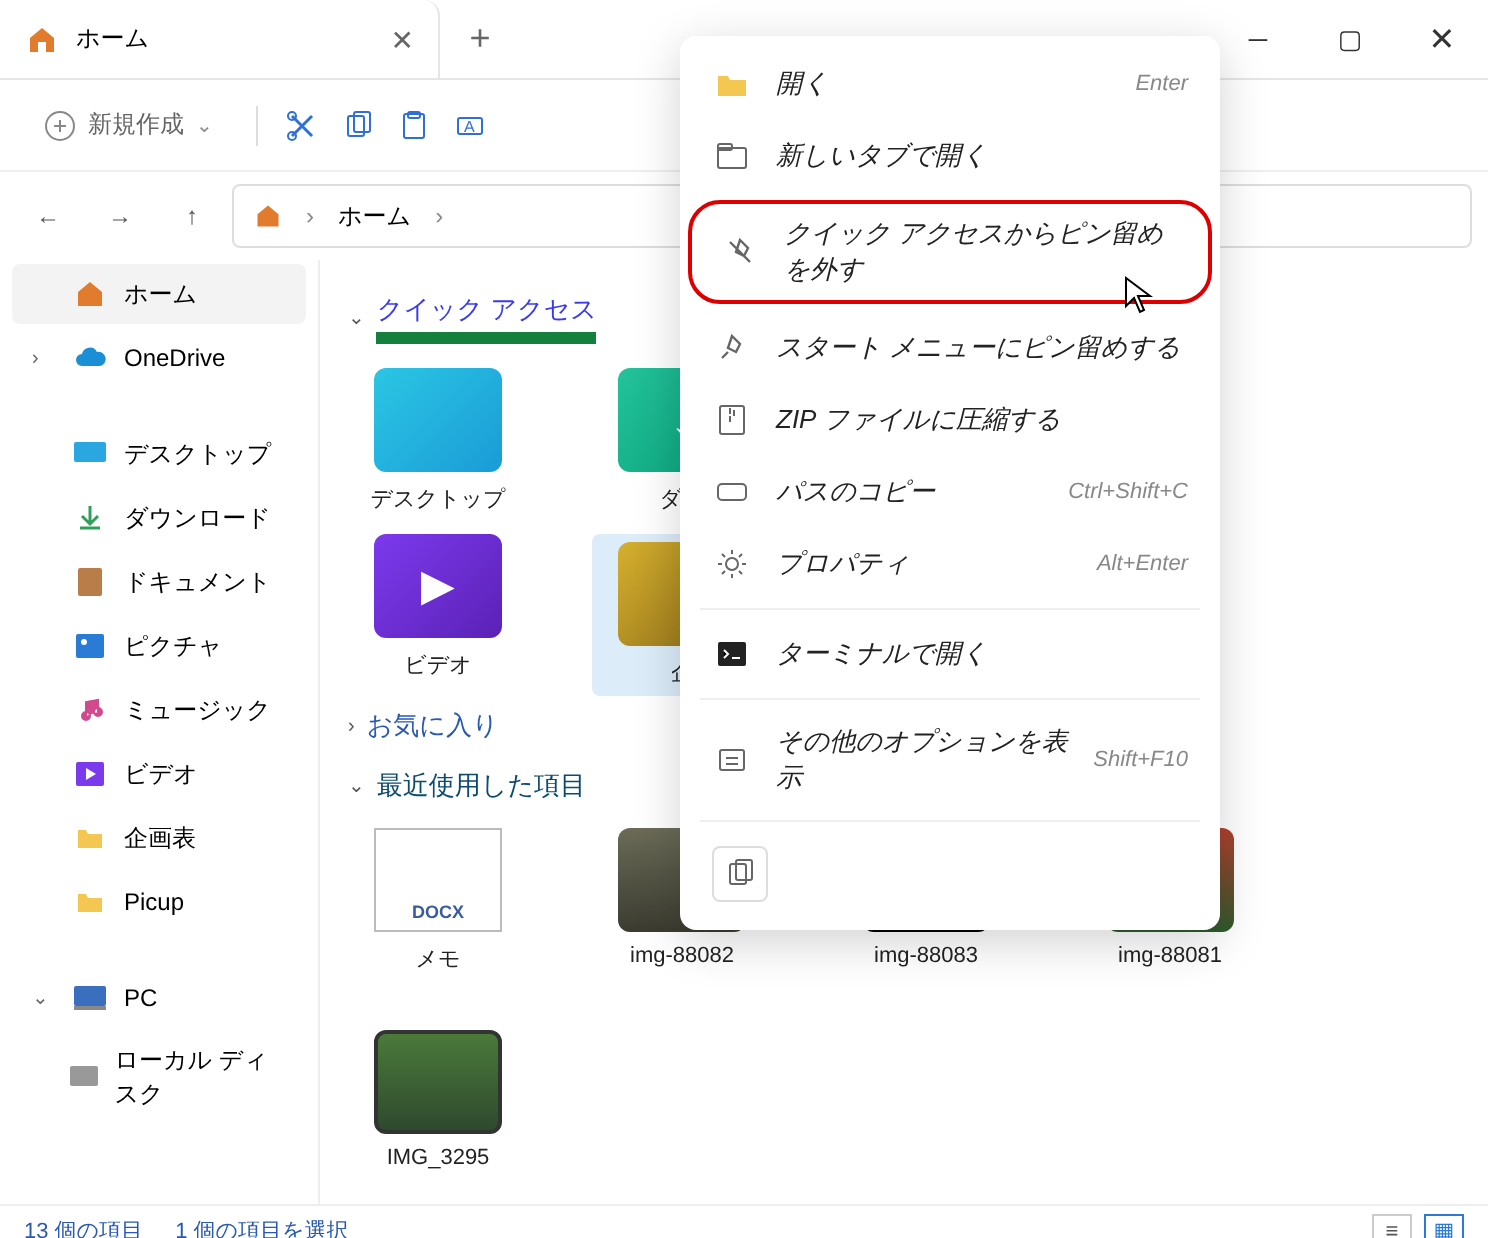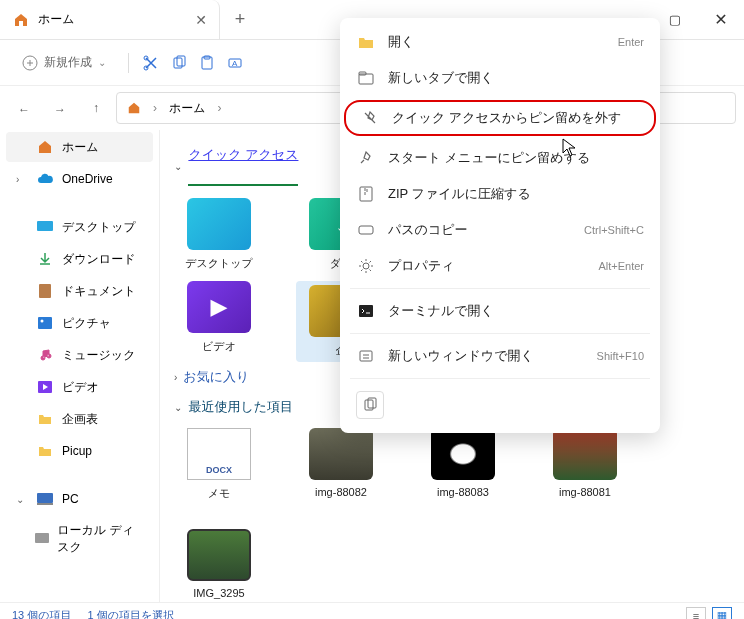--- a/index.html
+++ b/index.html
@@ -28,42 +28,42 @@
 .side-item { display: flex; align-items: center; gap: 8px; padding: 6px 10px; margin: 2px 6px; border-radius: 4px; }
 .side-item.active { background: #f3f3f3; }
 .side-chev { width: 12px; color: #666; font-size: 10px; }
 .side-icon { width: 18px; height: 18px; display: flex; align-items: center; justify-content: center; }
 .side-indent { padding-left: 28px; }
 
 .content { flex: 1; padding: 10px 14px; overflow: hidden; }
 .section-head { display: flex; align-items: center; gap: 6px; margin: 6px 0 12px; }
 .sec-chev { font-size: 10px; color: #555; }
 .sec-title { color: #3a3aee; font-size: 13px; }
-.sec-title.red-underline { border-bottom: 2px solid #15803d; padding-bottom: 20px; text-decoration: underline; }
+.sec-title.red-underline { border-bottom: 6px solid #15803d; padding-bottom: 2px; }
 
 .grid { display: flex; flex-wrap: wrap; gap: 28px 32px; }
 .item { width: 90px; display: flex; flex-direction: column; align-items: center; gap: 6px; }
 .item.sel { background: #dcecf9; border-radius: 4px; padding: 4px; }
 .thumb { width: 64px; height: 52px; border-radius: 6px; display: flex; align-items: center; justify-content: center; }
 .thumb.folder { background: linear-gradient(135deg, #2bc6e4 0, #1a9bd6 100%); }
 .thumb.folder2 { background: linear-gradient(135deg, #23c39b 0, #0aa17a 100%); }
 .thumb.video { background: linear-gradient(135deg, #7c3aed 0, #5b21b6 100%); }
 .thumb.pink { background: linear-gradient(135deg, #ff6aa2 0, #e7398a 100%); }
 .thumb.img { background: #888; font-size: 9px; color: #fff; }
 .thumb .play { color: #fff; font-size: 22px; }
 .item-label { font-size: 11px; color: #222; text-align: center; max-width: 100%; overflow: hidden; text-overflow: ellipsis; white-space: nowrap; }
 .docx-box { width: 64px; height: 52px; border: 1px solid #bbb; background: #fff; display: flex; align-items: flex-end; justify-content: center; padding-bottom: 4px; font-size: 9px; font-weight: bold; color: #3a5ba0; }
 
 .statusbar { height: 26px; border-top: 1px solid #eee; display: flex; align-items: center; padding: 0 12px; gap: 16px; font-size: 11px; color: #2a5ab0; }
 .status-right { margin-left: auto; display: flex; gap: 6px; }
 .view-btn { width: 20px; height: 18px; border: 1px solid #ccc; display: flex; align-items: center; justify-content: center; font-size: 11px; color: #555; }
 .view-btn.active { border-color: #2a7bd6; color: #2a7bd6; }
 
 
-.ctx-menu { position: absolute; left: 340px; top: 18px; width: 320px; background: #fff; border-radius: 8px; box-shadow: 0 6px 24px rgba(0,0,0,.18); padding: 6px 0; z-index: 100; font-size: 13px; }
+.ctx-menu { position: absolute; left: 340px; top: 18px; width: 270px; background: #fff; border-radius: 8px; box-shadow: 0 6px 24px rgba(0,0,0,.18); padding: 6px 0; z-index: 100; font-size: 13px; font-style: italic; }
 .ctx-item { display: flex; align-items: center; gap: 12px; padding: 8px 16px; }
 .ctx-item.highlighted { outline: 2px solid #d00; outline-offset: -2px; border-radius: 16px; margin: 4px 4px; }
 .ctx-icon { width: 20px; height: 20px; display: flex; align-items: center; justify-content: center; color: #555; }
 .ctx-label { flex: 1; color: #222; }
 .ctx-shortcut { color: #888; font-size: 11px; }
 .ctx-sep { height: 1px; background: #eee; margin: 4px 10px; }
 .ctx-actions { display: flex; gap: 10px; padding: 8px 16px; }
 .ctx-mini { width: 28px; height: 28px; border: 1px solid #ddd; border-radius: 4px; display: flex; align-items: center; justify-content: center; color: #555; }
 
 .cursor { position: absolute; left: 562px; top: 138px; z-index: 101; pointer-events:none; }
@@ -416,21 +416,21 @@
     <span class="ctx-label">ターミナルで開く</span>
   </div>
   <div class="ctx-sep"></div>
   <div class="ctx-item">
     <span class="ctx-icon">
         <svg width="16" height="14" viewBox="0 0 16 14">
           <rect x="2" y="2" width="12" height="10" rx="1" fill="none" stroke="#666"></rect>
           <path d="M5 6h6M5 9h6" stroke="#666"></path>
         </svg>
       </span>
-    <span class="ctx-label">新しいウィンドウで開く</span>
+    <span class="ctx-label">その他のオプションを表示</span>
     <span class="ctx-shortcut">Shift+F10</span>
   </div>
   <div class="ctx-sep"></div>
   <div class="ctx-actions">
     <div class="ctx-mini">
         <svg width="16" height="16" viewBox="0 0 16 16">
           <rect x="3" y="3" width="8" height="10" rx="1" fill="none" stroke="#666"></rect>
           <rect x="6" y="1" width="8" height="10" rx="1" fill="none" stroke="#666"></rect>
         </svg>
       </div>

